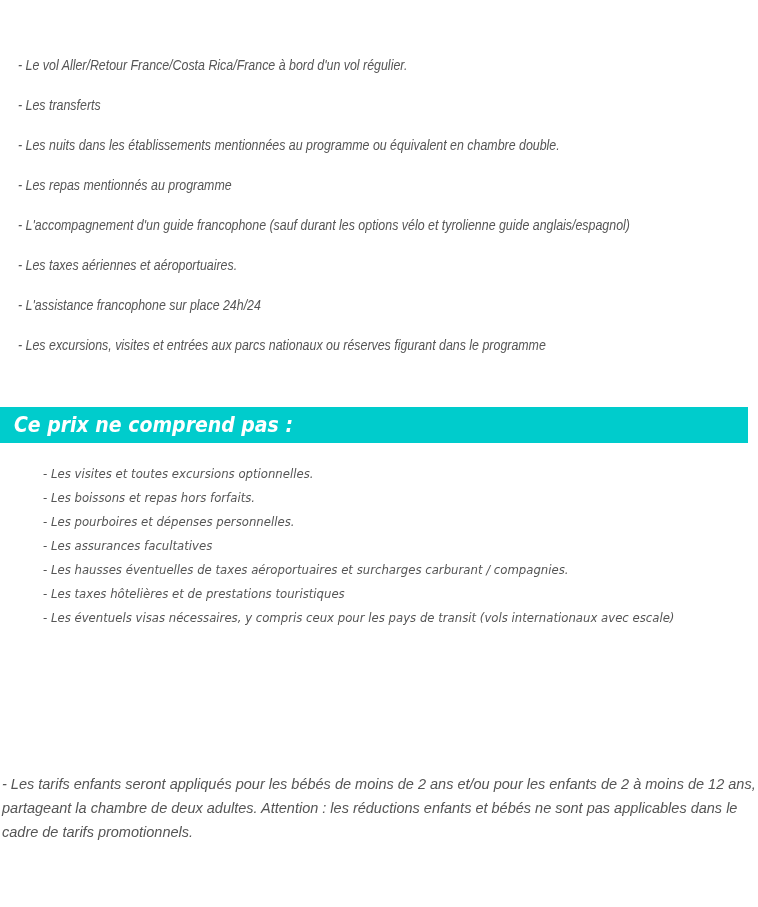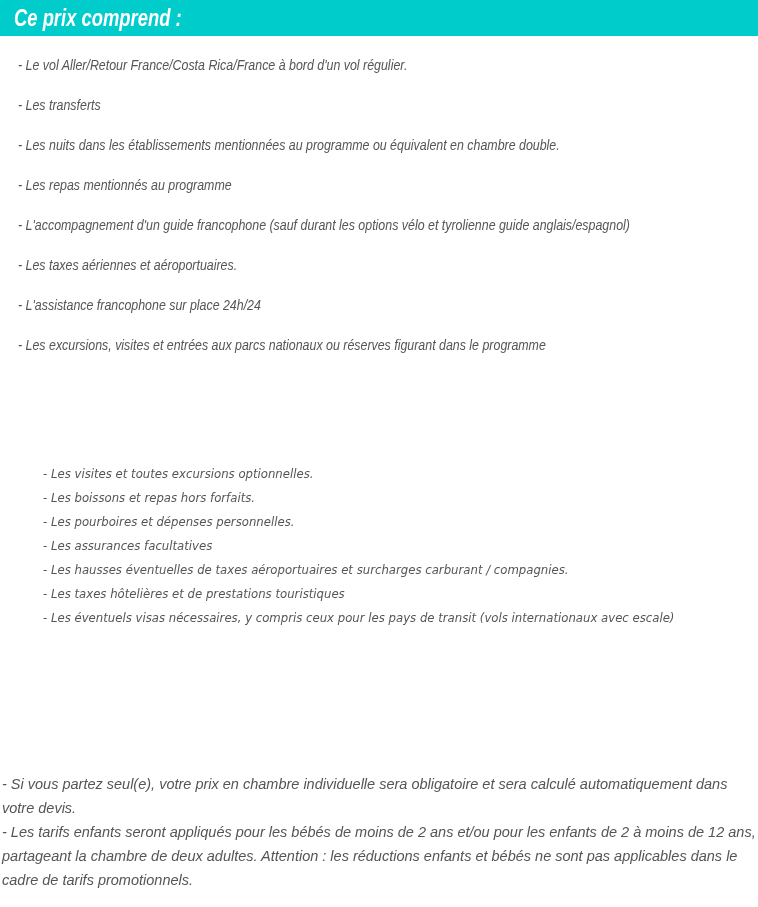--- a/index.html
+++ b/index.html
@@ -158,45 +158,44 @@
     font-size: 14.5px;
     font-family: "Liberation Sans Narrow", "Liberation Sans", sans-serif;
     line-height: 24px;
   }
 </style>
 </head>
 <body>
 
 <div class="page">
 
-  <div class="band" id="band-1">
-    <span class="band-title condensed">Ce prix comprend :</span>
-  </div>
 
   <div id="section-1-list">
     <div class="body-line condensed">- Le vol Aller/Retour France/Costa Rica/France à bord d'un vol régulier.</div>
     <div class="body-line condensed">- Les transferts</div>
     <div class="body-line condensed">- Les nuits dans les établissements mentionnées au programme ou équivalent en chambre double.</div>
     <div class="body-line condensed">- Les repas mentionnés au programme</div>
     <div class="body-line condensed">- L'accompagnement d'un guide francophone (sauf durant les options vélo et tyrolienne guide anglais/espagnol)</div>
     <div class="body-line condensed">- Les taxes aériennes et aéroportuaires.</div>
     <div class="body-line condensed">- L'assistance francophone sur place 24h/24</div>
     <div class="body-line condensed">- Les excursions, visites et entrées aux parcs nationaux ou réserves figurant dans le programme</div>
   </div>
 
+  <div class="band" id="band-2">
+    <span class="band-title wide">Ce prix ne comprend pas :</span>
+  </div>
 
   <div id="section-2-list">
     <div class="body-line wide">- Les visites et toutes excursions optionnelles.</div>
     <div class="body-line wide">- Les boissons et repas hors forfaits.</div>
     <div class="body-line wide">- Les pourboires et dépenses personnelles.</div>
     <div class="body-line wide">- Les assurances facultatives</div>
     <div class="body-line wide">- Les hausses éventuelles de taxes aéroportuaires et surcharges carburant / compagnies.</div>
     <div class="body-line wide">- Les taxes hôtelières et de prestations touristiques</div>
     <div class="body-line wide">- Les éventuels visas nécessaires, y compris ceux pour les pays de transit (vols internationaux avec escale)</div>
   </div>
 
 
   <div id="section-3-list">
-    <div class="body-line condensed wrap">- Si vous partez seul(e), votre prix en chambre individuelle sera obligatoire et sera calculé automatiquement dans votre devis.</div>
     <div class="body-line condensed wrap">- Les tarifs enfants seront appliqués pour les bébés de moins de 2 ans et/ou pour les enfants de 2 à moins de 12 ans, partageant la chambre de deux adultes. Attention : les réductions enfants et bébés ne sont pas applicables dans le cadre de tarifs promotionnels.</div>
   </div>
 
 </div>
 
 </body></html>

